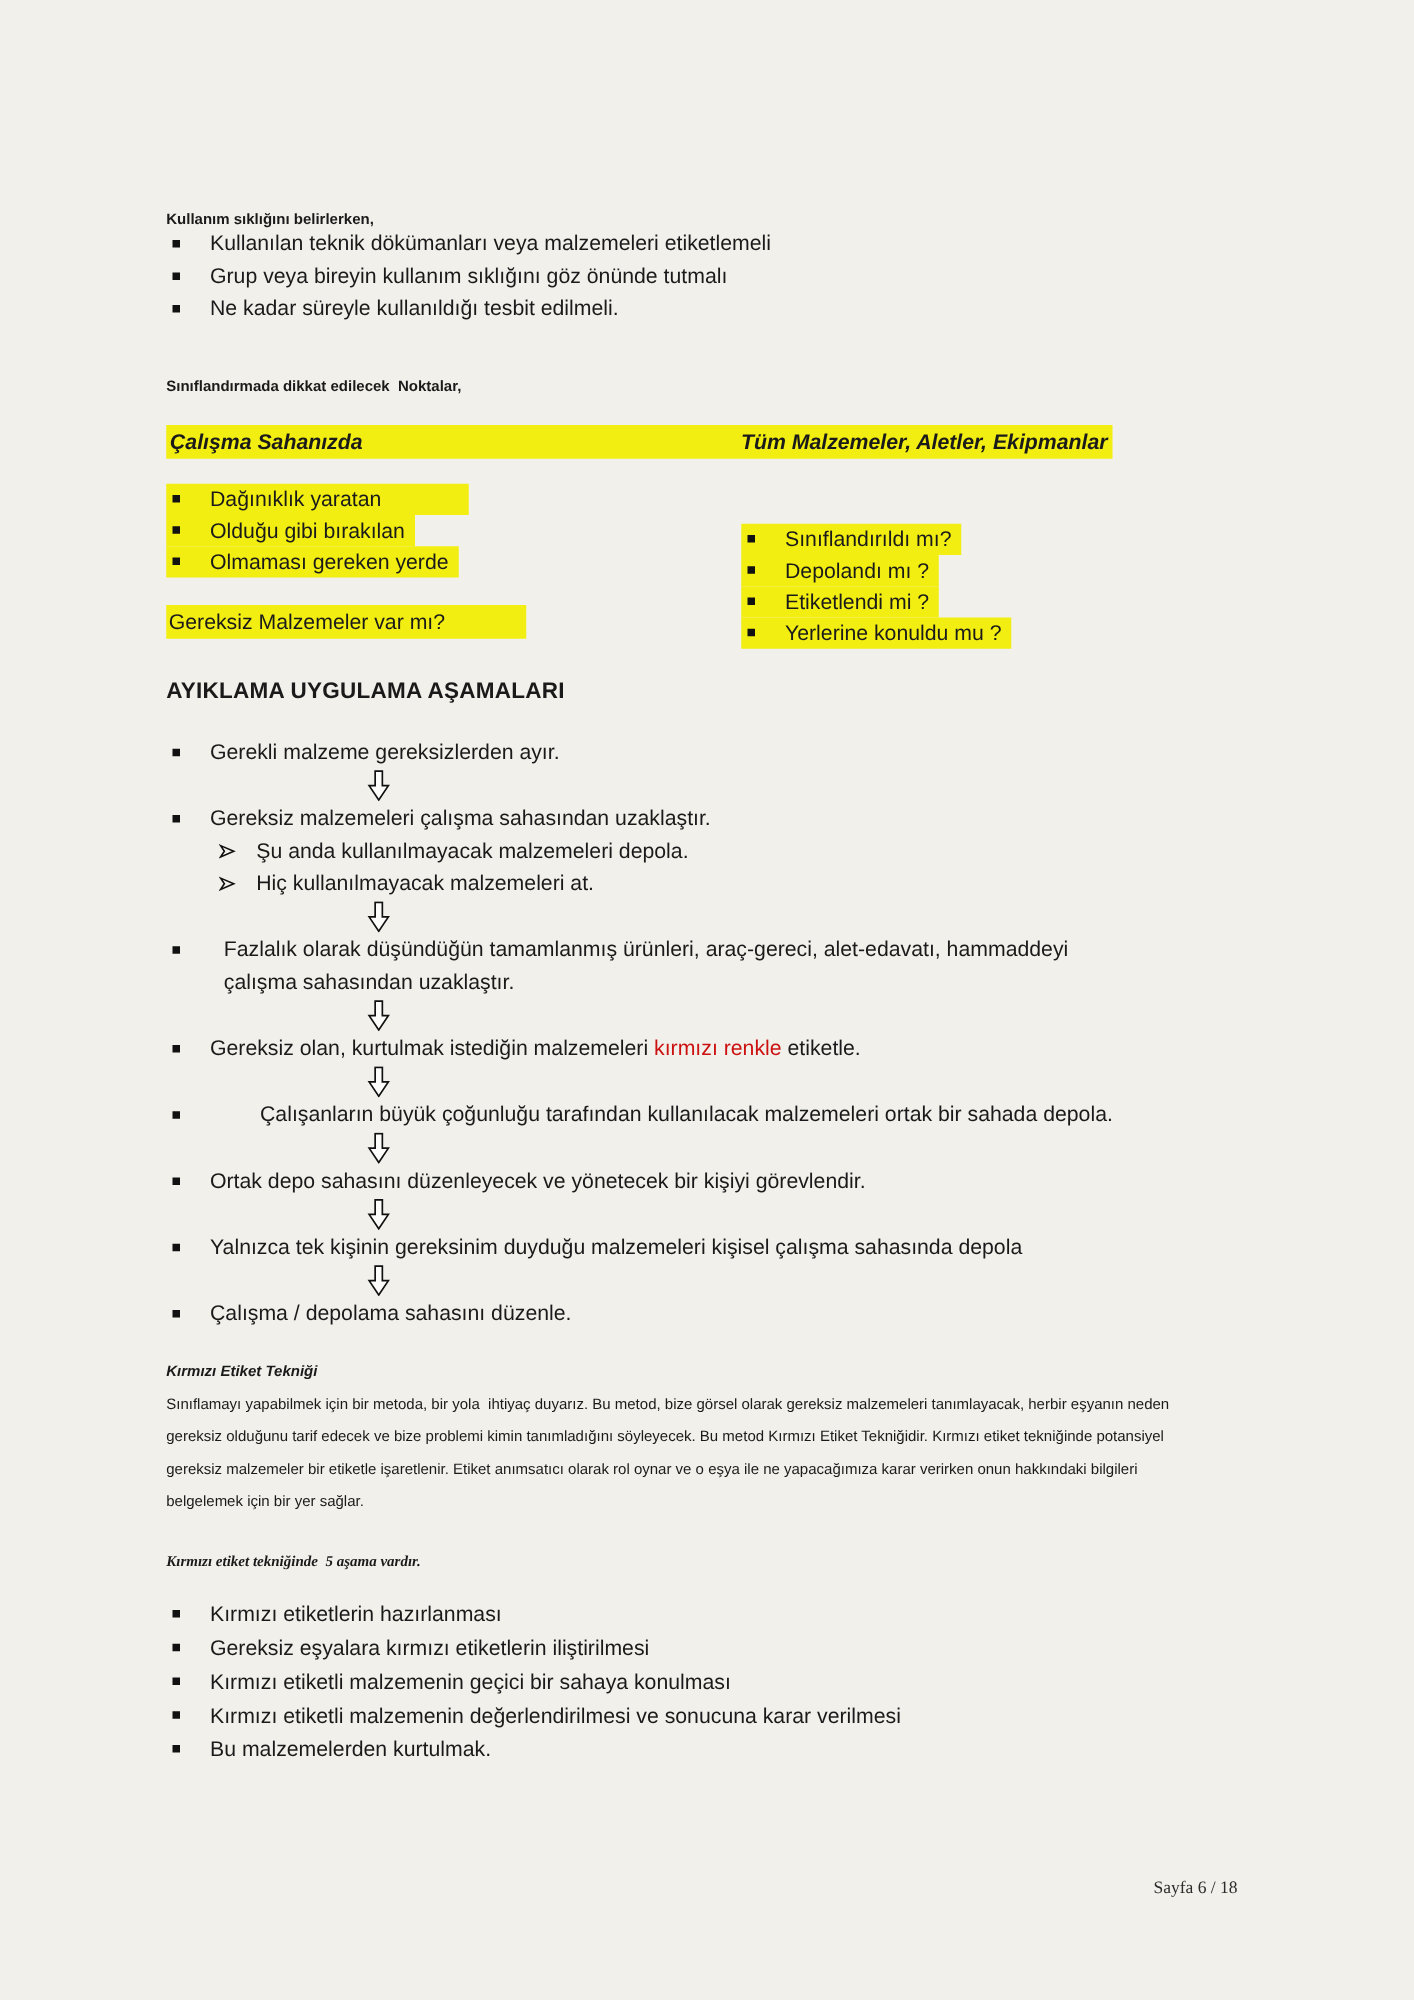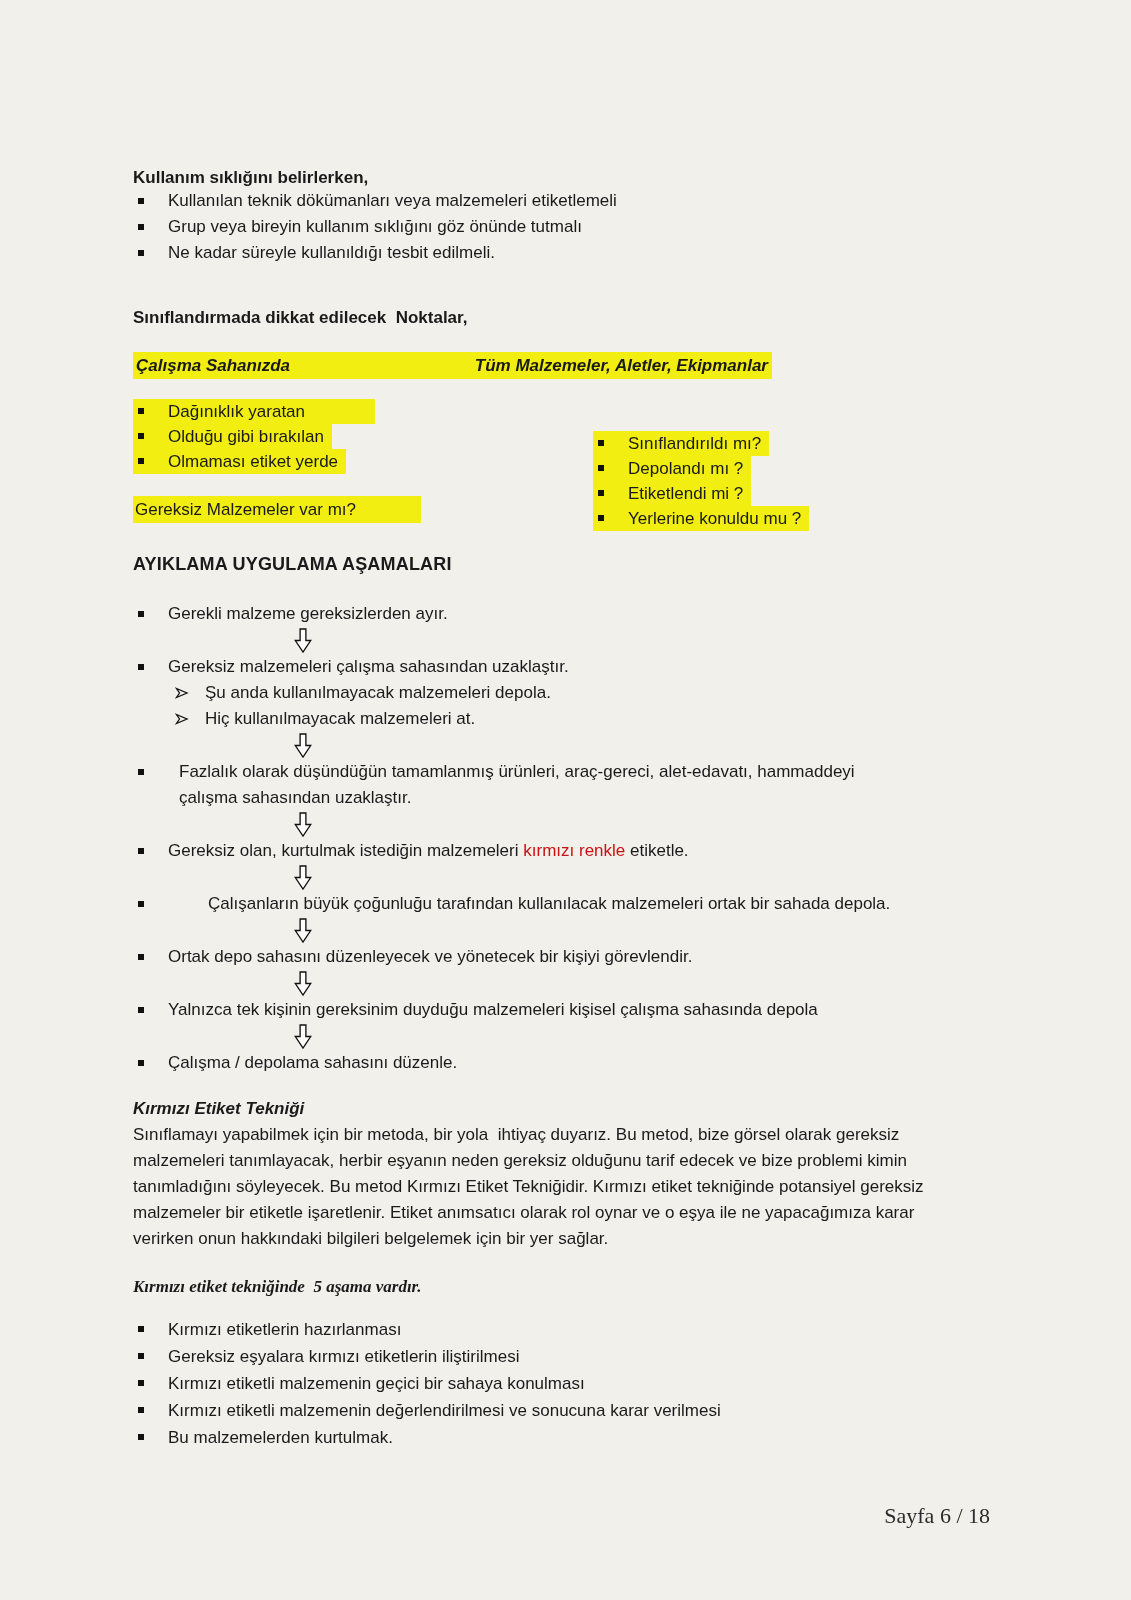--- a/index.html
+++ b/index.html
@@ -13,33 +13,33 @@
     position:relative;
     width:1131px;height:1600px;
     box-sizing:border-box;
     background:var(--page-bg);
     padding:168px 166px 0 133px;
     font-family:"Liberation Sans",sans-serif;
     font-size:17px;
     color:var(--text);
     overflow:hidden;
   }
-  h3,h4,p{margin:0;font-size:17px;}
+  h3,h4,p{margin:0;font-size:12px;}
   .pre{white-space:pre-wrap;}
   .b{font-weight:bold;}
   .bi{font-weight:bold;font-style:italic;}
   .caps-heading{font-size:18px;font-weight:bold;letter-spacing:.2px;}
 
   
   .row{position:relative;padding-left:35px;line-height:26px;}
   .sq{position:absolute;left:5px;top:10px;width:6px;height:6px;background:#111;display:block;}
 
   
   .band{
-    width:639px;height:27px;margin:24px 0 20px 0;
+    width:757px;height:27px;margin:24px 0 20px 0;
     background:var(--highlight);
     display:flex;justify-content:space-between;align-items:center;
     box-sizing:border-box;padding:0 4px 0 3px;
   }
 
   
   .twocol{display:flex;align-items:flex-start;}
   .col-left{width:460px;flex:0 0 460px;}
   .col-right{flex:1;margin-top:32px;}
   .hlrow{display:table;background:var(--highlight);position:relative;padding-left:35px;padding-right:8px;line-height:25px;margin-bottom:0px;}
@@ -59,21 +59,21 @@
 
   .para-heading{margin-top:20px;line-height:26px;}
   .para{line-height:26px;margin-top:0;}
   .stage-heading{margin-top:22px;line-height:26px;font-family:Liberation Serif, serif;}
   .stage-list{margin-top:16px;}
   .stage-list .row{line-height:27px;}
 
   .footer{
     position:absolute;top:1503px;right:141px;
     font-family:"Liberation Serif",serif;
-    font-size:22px;color:#2b2b2b;
+    font-size:14px;color:#2b2b2b;
   }
 </style>
 </head>
 <body>
 
 <div class="page">
 
   <h3 class="b">Kullanım sıklığını belirlerken,</h3>
   <div>
     <div class="row">
@@ -102,21 +102,21 @@
       <div class="hlrow padded">
         <span class="sq"></span>
         <span>Dağınıklık yaratan</span>
       </div>
       <div class="hlrow">
         <span class="sq"></span>
         <span>Olduğu gibi bırakılan</span>
       </div>
       <div class="hlrow">
         <span class="sq"></span>
-        <span>Olmaması etiket yerde</span>
+        <span>Olmaması gereken yerde</span>
       </div>
       <div class="question">Gereksiz Malzemeler var mı?</div>
     </div>
     <div class="col-right">
       <div class="hlrow">
         <span class="sq"></span>
         <span>Sınıflandırıldı mı?</span>
       </div>
       <div class="hlrow">
         <span class="sq"></span>

